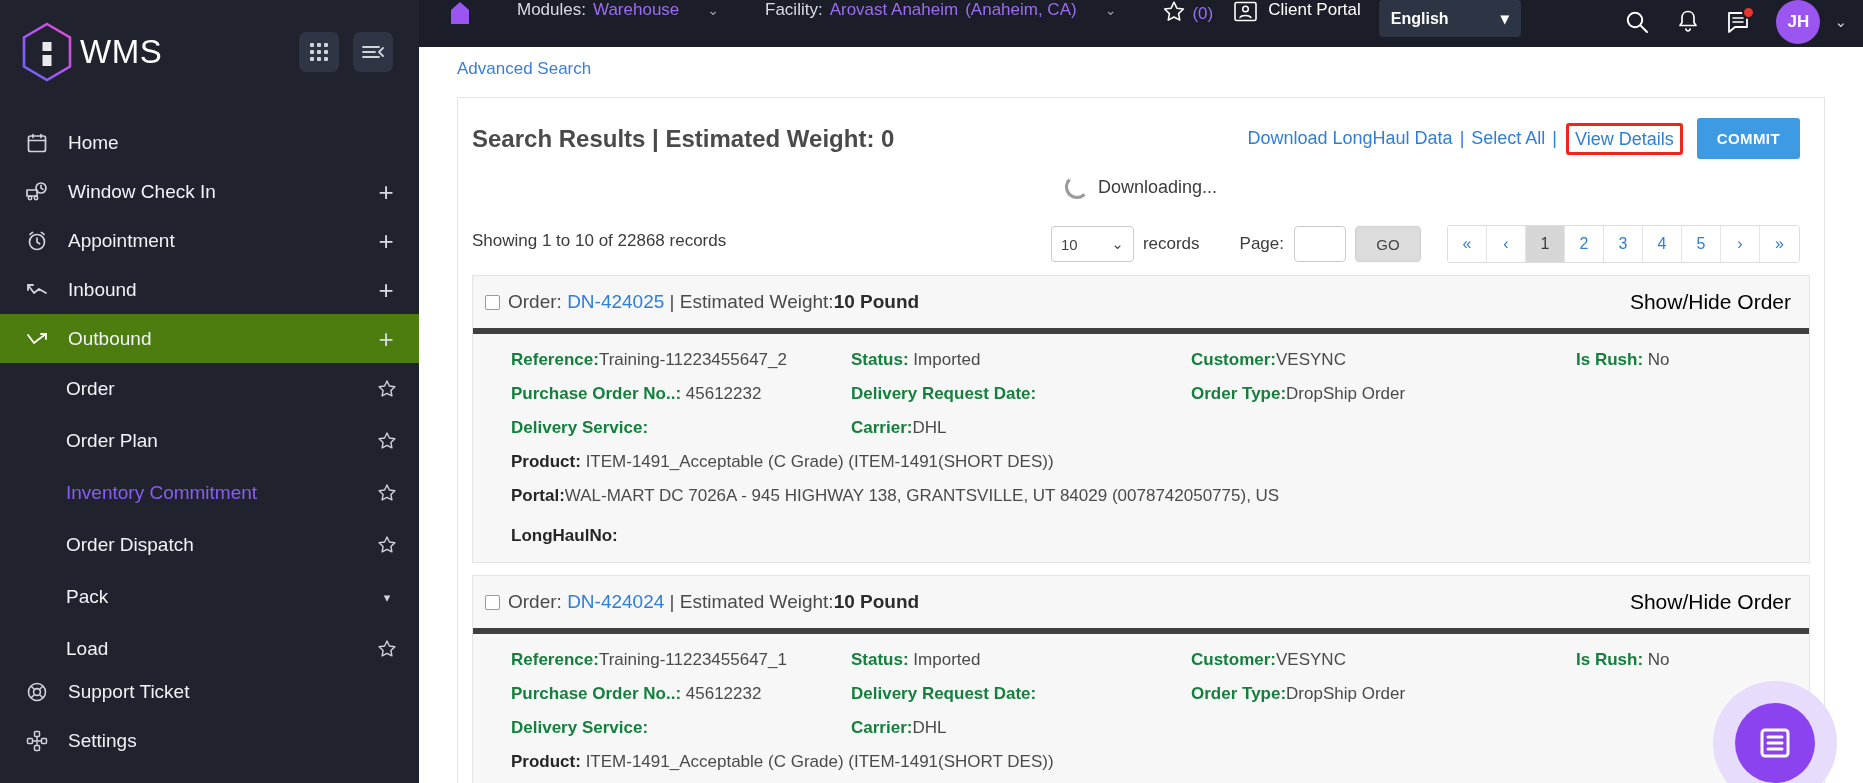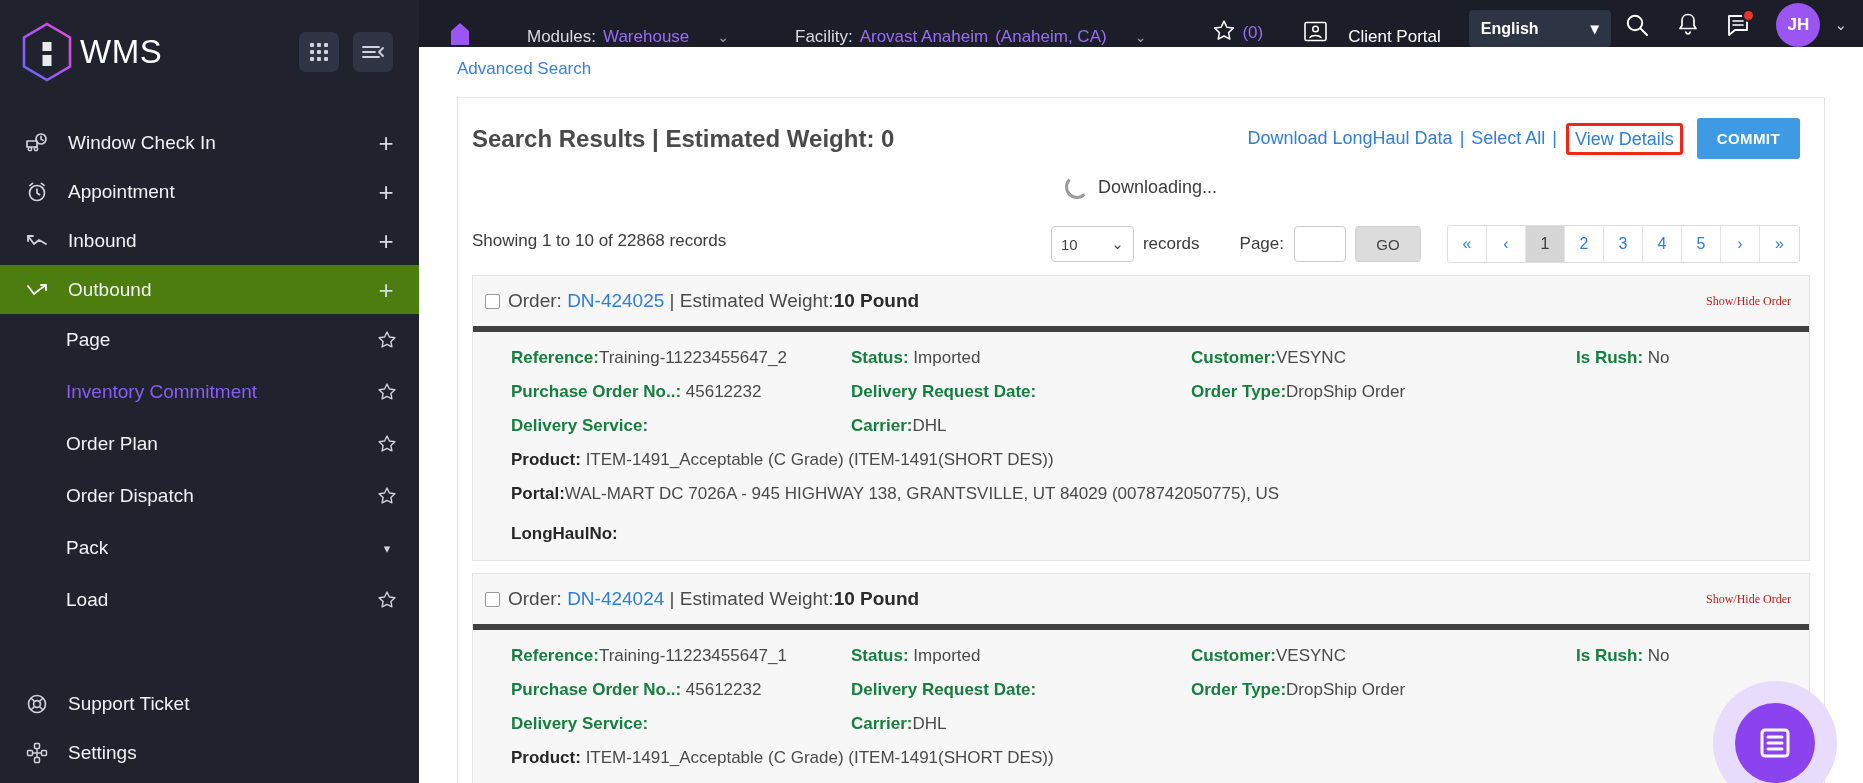--- a/index.html
+++ b/index.html
@@ -53,30 +53,30 @@
   }
   .nav-item.active { background: #4d7c0f; align-items: center; }
   .sub-item {
     display: flex; align-items: center;
     height: 52px; padding: 0 22px 0 66px; cursor: pointer;
   }
   .sub-item .lbl { font-size: 19px; color: #f1f2f5; flex: 1; white-space: nowrap; }
   .sub-item.current .lbl { color: #8a5cf6; }
   .star { width: 20px; height: 20px; flex: 0 0 20px; }
   .chev-sm { width: 20px; flex: 0 0 20px; text-align: center; color: #cfd3dc; font-size: 13px; }
-  .bottom-nav { padding-bottom: 6px; }
+  .bottom-nav { padding-bottom: 18px; }
 
   
   .main { flex: 1; height: 783px; display: flex; flex-direction: column; background: #ffffff; position: relative; overflow: hidden; }
 
   .topbar {
     height: 47px; flex: 0 0 47px;
     background: #1b1e29;
-    display: flex; align-items: flex-end;
-    padding: 0 16px 0 24px; gap: 10px;
+    display: flex; align-items: flex-start;
+    padding: 0 16px 0 24px; gap: 0;
     color: #d9dbe3;
   }
   .home-ico { width: 34px; display: flex; align-items: center; justify-content: center; margin-right: 40px; cursor: pointer; }
   .tb-label { font-size: 17px; color: #d9dbe3; }
   .tb-value { font-size: 17px; color: #9b6cf5; margin-left: 7px; }
   .tb-chev { color: #9aa0ae; font-size: 14px; margin: 0 0 0 28px; cursor: pointer; }
   .tb-group { display: flex; align-items: center; }
   .gap-lg { width: 46px; }
   .star-count { font-size: 17px; color: #9b6cf5; margin-left: 6px; }
   .client-portal { font-size: 17px; color: #ffffff; margin-left: 10px; cursor: pointer; }
@@ -159,21 +159,21 @@
 
   .order-card { margin: 12px 14px 0 14px; border: 1px solid #e4e4e4; background: #f7f7f7; }
   .order-head { display: flex; align-items: center; padding: 14px 18px 14px 12px; border-bottom: 6px solid #404040; }
   .cb {
     width: 15px; height: 15px; border: 1px solid #9a9a9a; border-radius: 2px;
     background: #fff; margin-right: 8px; flex: 0 0 15px; cursor: pointer;
   }
   .order-title { font-size: 19px; color: #4a4a4a; }
   .order-title .onum { color: #2f7ed8; }
   .order-title b { color: #2c2c2c; }
-  .show-hide { margin-left: auto; color: #b91c1c; font-size: 12px; cursor: pointer; font-family: Liberation Serif, serif; }
+  .show-hide { margin-left: auto; color: #000000; font-size: 21px; cursor: pointer; }
   .order-body { padding: 16px 18px 16px 38px; }
   .f-row { display: flex; margin-bottom: 14px; }
   .f-col { font-size: 17px; color: #4a4a4a; }
   .c1 { width: 340px; } .c2 { width: 340px; } .c3 { width: 385px; } .c4 { flex: 1; }
   .f-col b { color: #15803d; }
   .wide { font-size: 17px; color: #4a4a4a; margin-bottom: 14px; }
   .wide b { color: #262626; }
   .lh { margin-top: 20px; font-size: 17px; color: #262626; font-weight: bold; }
 
   .chat-fab { position: absolute; right: 26px; bottom: -22px; width: 124px; height: 124px; }
@@ -221,20 +221,29 @@
       </div>
       <div class="brand-btn">
         <svg width="22" height="16" viewBox="0 0 22 16">
           <path d="M1 3h16M1 8h12M1 13h16" stroke="#cfd3dc" stroke-width="1.8" fill="none" stroke-linecap="round"></path>
           <path d="M21 4l-4 4 4 4" stroke="#cfd3dc" stroke-width="1.8" fill="none" stroke-linecap="round" stroke-linejoin="round"></path>
         </svg>
       </div>
     </div>
 
     <nav class="nav">
+      <div class="nav-item">
+        <span class="ico">
+          <svg width="22" height="22" viewBox="0 0 22 22">
+              <rect x="2.5" y="4" width="17" height="15.5" rx="2" fill="none" stroke="#cfd3dc" stroke-width="1.7"></rect>
+              <path d="M2.5 8.5h17M7 2.5v3M15 2.5v3" stroke="#cfd3dc" stroke-width="1.7" fill="none" stroke-linecap="round"></path>
+            </svg>
+        </span>
+        <span class="lbl">Home</span>
+      </div>
 
       <div class="nav-item">
         <span class="ico">
           <svg width="24" height="22" viewBox="0 0 24 22">
               <path d="M2 15V9h10v6z" fill="none" stroke="#cfd3dc" stroke-width="1.7" stroke-linejoin="round"></path>
               <circle cx="5" cy="17" r="1.7" fill="none" stroke="#cfd3dc" stroke-width="1.5"></circle>
               <circle cx="11" cy="17" r="1.7" fill="none" stroke="#cfd3dc" stroke-width="1.5"></circle>
               <circle cx="16" cy="7" r="5" fill="none" stroke="#cfd3dc" stroke-width="1.7"></circle>
               <path d="M16 4.3V7l2 1.4" stroke="#cfd3dc" stroke-width="1.6" fill="none" stroke-linecap="round"></path>
             </svg>
@@ -270,39 +279,39 @@
           <svg width="24" height="20" viewBox="0 0 24 20">
               <path d="M3 6l6 8 5-4 7-5" stroke="#ffffff" stroke-width="1.8" fill="none" stroke-linecap="round" stroke-linejoin="round"></path>
               <path d="M16 5h5M21 5v5" stroke="#ffffff" stroke-width="1.8" fill="none" stroke-linecap="round"></path>
             </svg>
         </span>
         <span class="lbl">Outbound</span>
         <span class="plus">+</span>
       </div>
 
       <div class="sub-item">
-        <span class="lbl">Page</span>
+        <span class="lbl">Order</span>
         <span class="star">
           <svg width="20" height="20" viewBox="0 0 20 20">
               <path d="M10 2l2.4 5 5.5.7-4 3.8 1 5.4L10 14.4 5.1 16.9l1-5.4-4-3.8 5.5-.7z" fill="none" stroke="#cfd3dc" stroke-width="1.4" stroke-linejoin="round"></path>
             </svg>
         </span>
       </div>
 
-      <div class="sub-item current">
-        <span class="lbl">Inventory Commitment</span>
+      <div class="sub-item">
+        <span class="lbl">Order Plan</span>
         <span class="star">
           <svg width="20" height="20" viewBox="0 0 20 20">
               <path d="M10 2l2.4 5 5.5.7-4 3.8 1 5.4L10 14.4 5.1 16.9l1-5.4-4-3.8 5.5-.7z" fill="none" stroke="#cfd3dc" stroke-width="1.4" stroke-linejoin="round"></path>
             </svg>
         </span>
       </div>
 
-      <div class="sub-item">
-        <span class="lbl">Order Plan</span>
+      <div class="sub-item current">
+        <span class="lbl">Inventory Commitment</span>
         <span class="star">
           <svg width="20" height="20" viewBox="0 0 20 20">
               <path d="M10 2l2.4 5 5.5.7-4 3.8 1 5.4L10 14.4 5.1 16.9l1-5.4-4-3.8 5.5-.7z" fill="none" stroke="#cfd3dc" stroke-width="1.4" stroke-linejoin="round"></path>
             </svg>
         </span>
       </div>
 
       <div class="sub-item">
         <span class="lbl">Order Dispatch</span>
         <span class="star">

